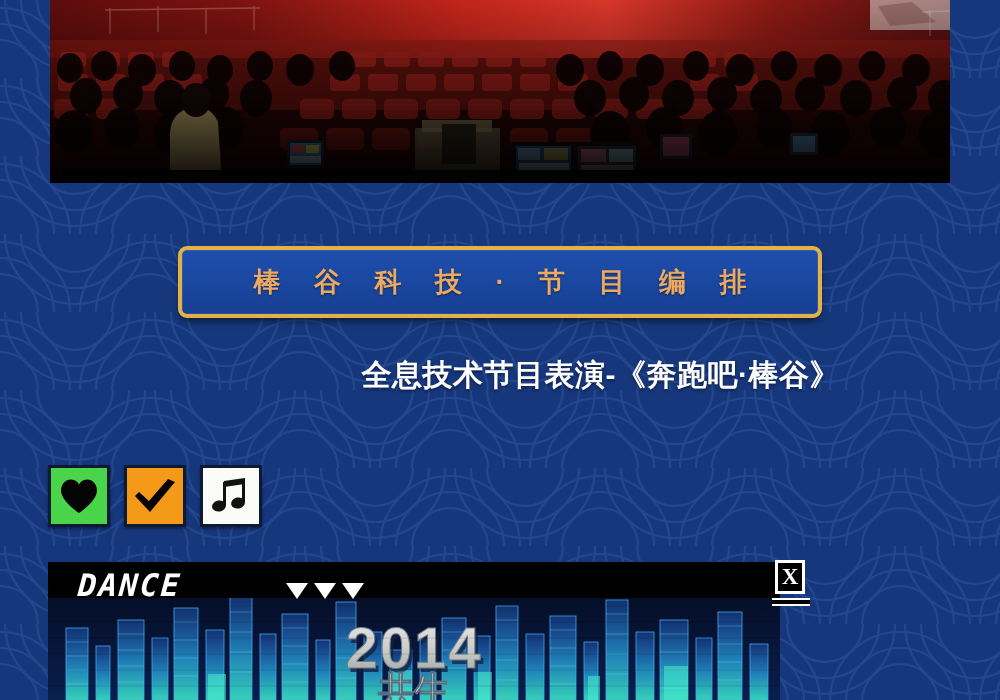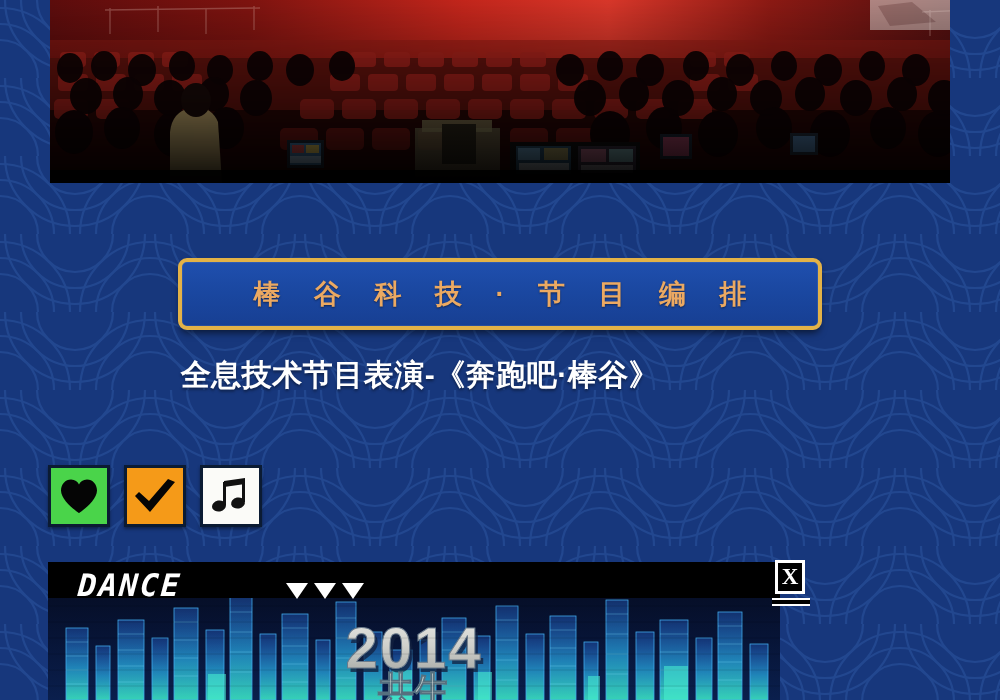--- a/index.html
+++ b/index.html
@@ -45,21 +45,20 @@
   }
   #hero-photo svg { display: block; width: 900px; height: 183px; }
 
   
   #banner-wrap {
     position: absolute;
     left: 178px;
     top: 246px;
     width: 644px;
     height: 72px;
-    margin-top: 12px;
   }
   #banner {
     position: absolute;
     inset: 0;
     border: 4px solid #e3b247;
     border-radius: 9px;
     background: linear-gradient(180deg,#1f4fae 0%,#1a47a0 48%,#173f93 100%);
     box-shadow: 0 5px 7px -2px rgba(0,0,0,.55),
                 inset 0 0 0 1px rgba(255,255,255,.08);
     display: flex;
@@ -75,21 +74,21 @@
     white-space: nowrap;
     text-shadow: 0 1px 2px rgba(0,0,0,.45);
   }
 
   
   #headlines {
     position: absolute;
     left: 0;
     top: 348px;
     width: 840px;
-    text-align: center;
+    text-align: right;
   }
   .headline {
     color: #ffffff;
     font-size: 30px;
     font-weight: 700;
     line-height: 53px;
     letter-spacing: .5px;
     text-shadow: 0 2px 3px rgba(0,0,0,.42);
     white-space: nowrap;
   }

